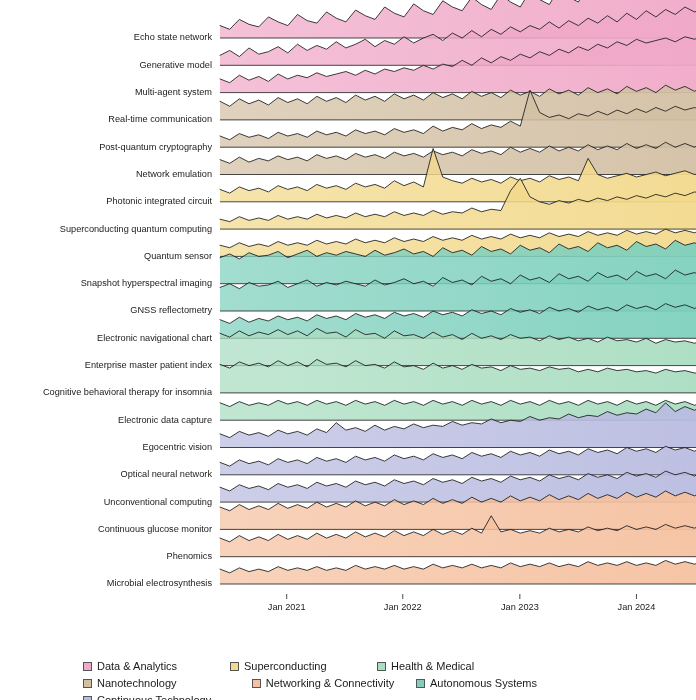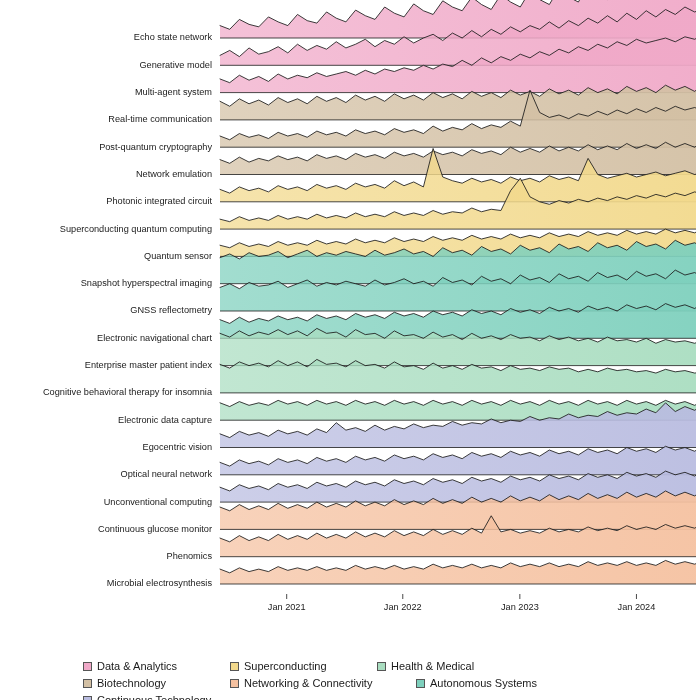--- a/index.html
+++ b/index.html
@@ -68,21 +68,21 @@
     flex-wrap: wrap;
   }
   .legend-item {
     display: flex;
     align-items: center;
     width: 147px;
     margin: 0 0 5px 0;
     font-size: 11px;
     color: #1a1a1a;
   }
-  .legend-item.wide { width: 186px; }
+  .legend-item.wide { width: 186px; justify-content: center; }
   .swatch {
     width: 9px;
     height: 9px;
     margin-right: 5px;
     border: 0.8px solid #555;
     box-sizing: border-box;
     flex: none;
   }
 </style>
 </head>
@@ -282,21 +282,21 @@
         <div class="legend-item">
           <span class="swatch" style="background: rgb(242, 217, 140);"></span>
           <span>Superconducting</span>
         </div>
         <div class="legend-item">
           <span class="swatch" style="background: rgb(169, 221, 192);"></span>
           <span>Health &amp; Medical</span>
         </div>
         <div class="legend-item">
           <span class="swatch" style="background: rgb(211, 192, 164);"></span>
-          <span>Biotechnology</span>
+          <span>Nanotechnology</span>
         </div>
         <div class="legend-item wide">
           <span class="swatch" style="background: rgb(245, 193, 160);"></span>
           <span>Networking &amp; Connectivity</span>
         </div>
         <div class="legend-item">
           <span class="swatch" style="background: rgb(126, 208, 189);"></span>
           <span>Autonomous Systems</span>
         </div>
         <div class="legend-item">

